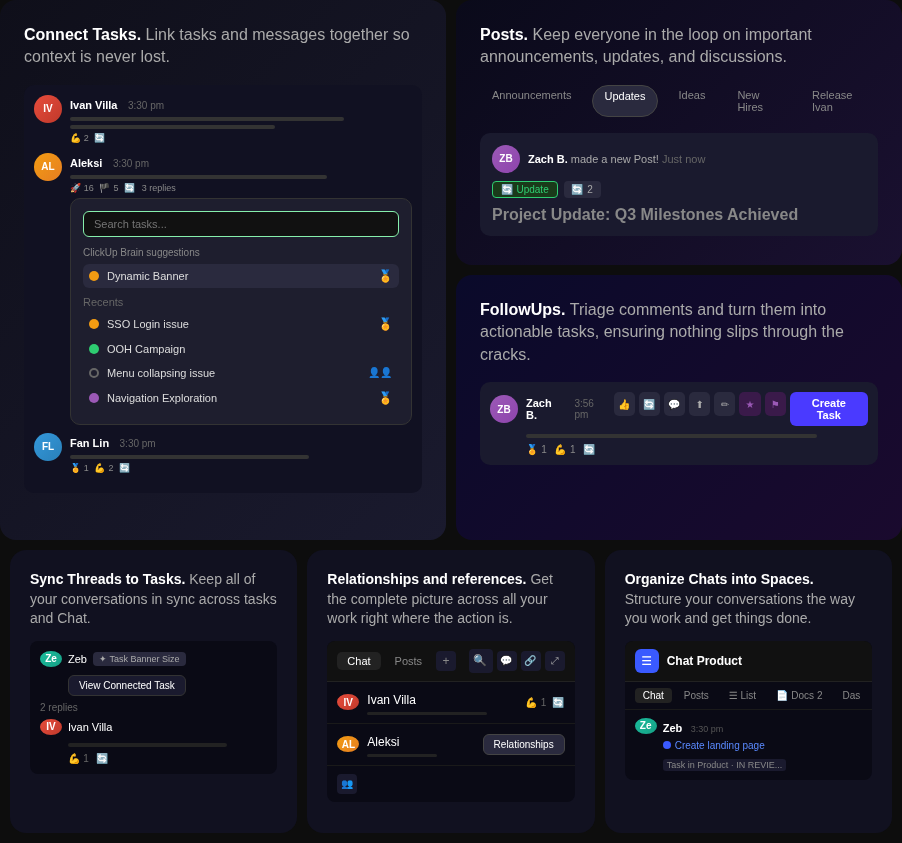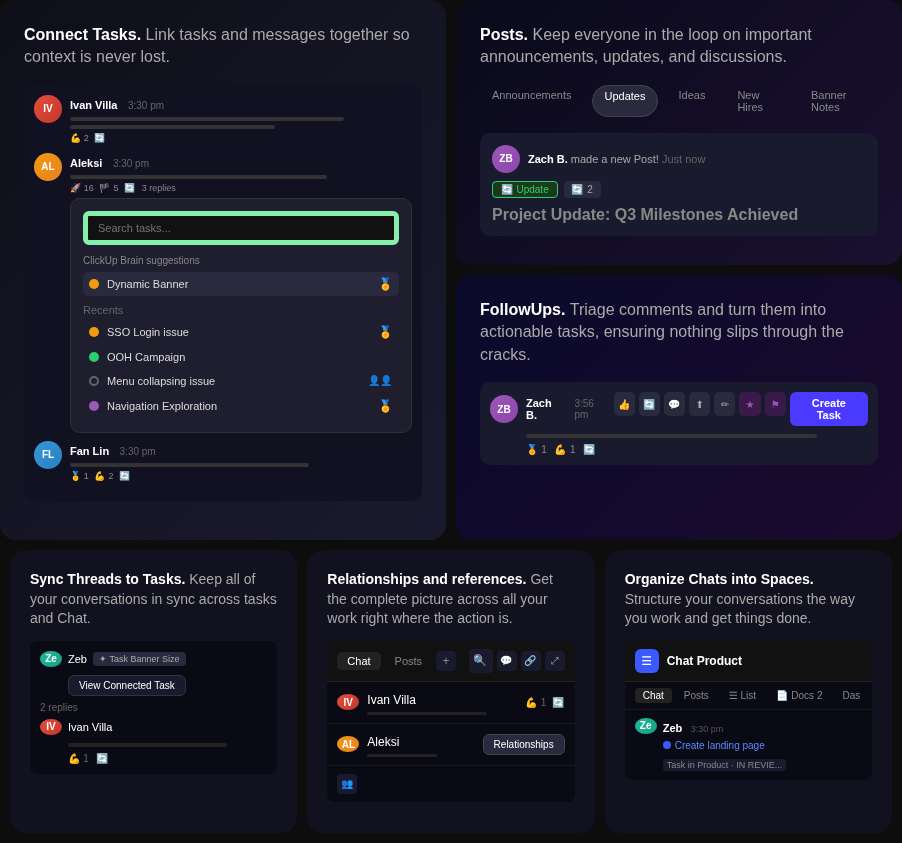--- a/index.html
+++ b/index.html
@@ -118,21 +118,21 @@
     }
 
     .connect-to-title {
       font-size: 12px;
       color: #aaa;
       margin-bottom: 8px;
     }
 
     .search-box {
       background: #111;
-      border: 5px solid #86efac;
+      border: 1px solid #86efac;
       border-radius: 6px;
       padding: 6px 10px;
       font-size: 11px;
       color: #666;
       width: 100%;
       margin-bottom: 10px;
     }
 
     .brain-suggestions {
       font-size: 10px;
@@ -689,21 +689,21 @@
       <div class="card-title">
         <strong>Posts.</strong>
         <span> Keep everyone in the loop on important announcements, updates, and discussions.</span>
       </div>
 
       <div class="tabs-row">
         <div class="tab">Announcements</div>
         <div class="tab active">Updates</div>
         <div class="tab">Ideas</div>
         <div class="tab">New Hires</div>
-        <div class="tab">Banner Notes</div>
+        <div class="tab">Release Ivan</div>
       </div>
 
       <div class="post-item">
         <div class="post-header">
           <div class="avatar avatar-zb">ZB</div>
           <div class="post-meta">
             <strong>Zach B.</strong>
             <span> made a new Post!</span>
             <span style="color:#666">Just now</span>
           </div>

